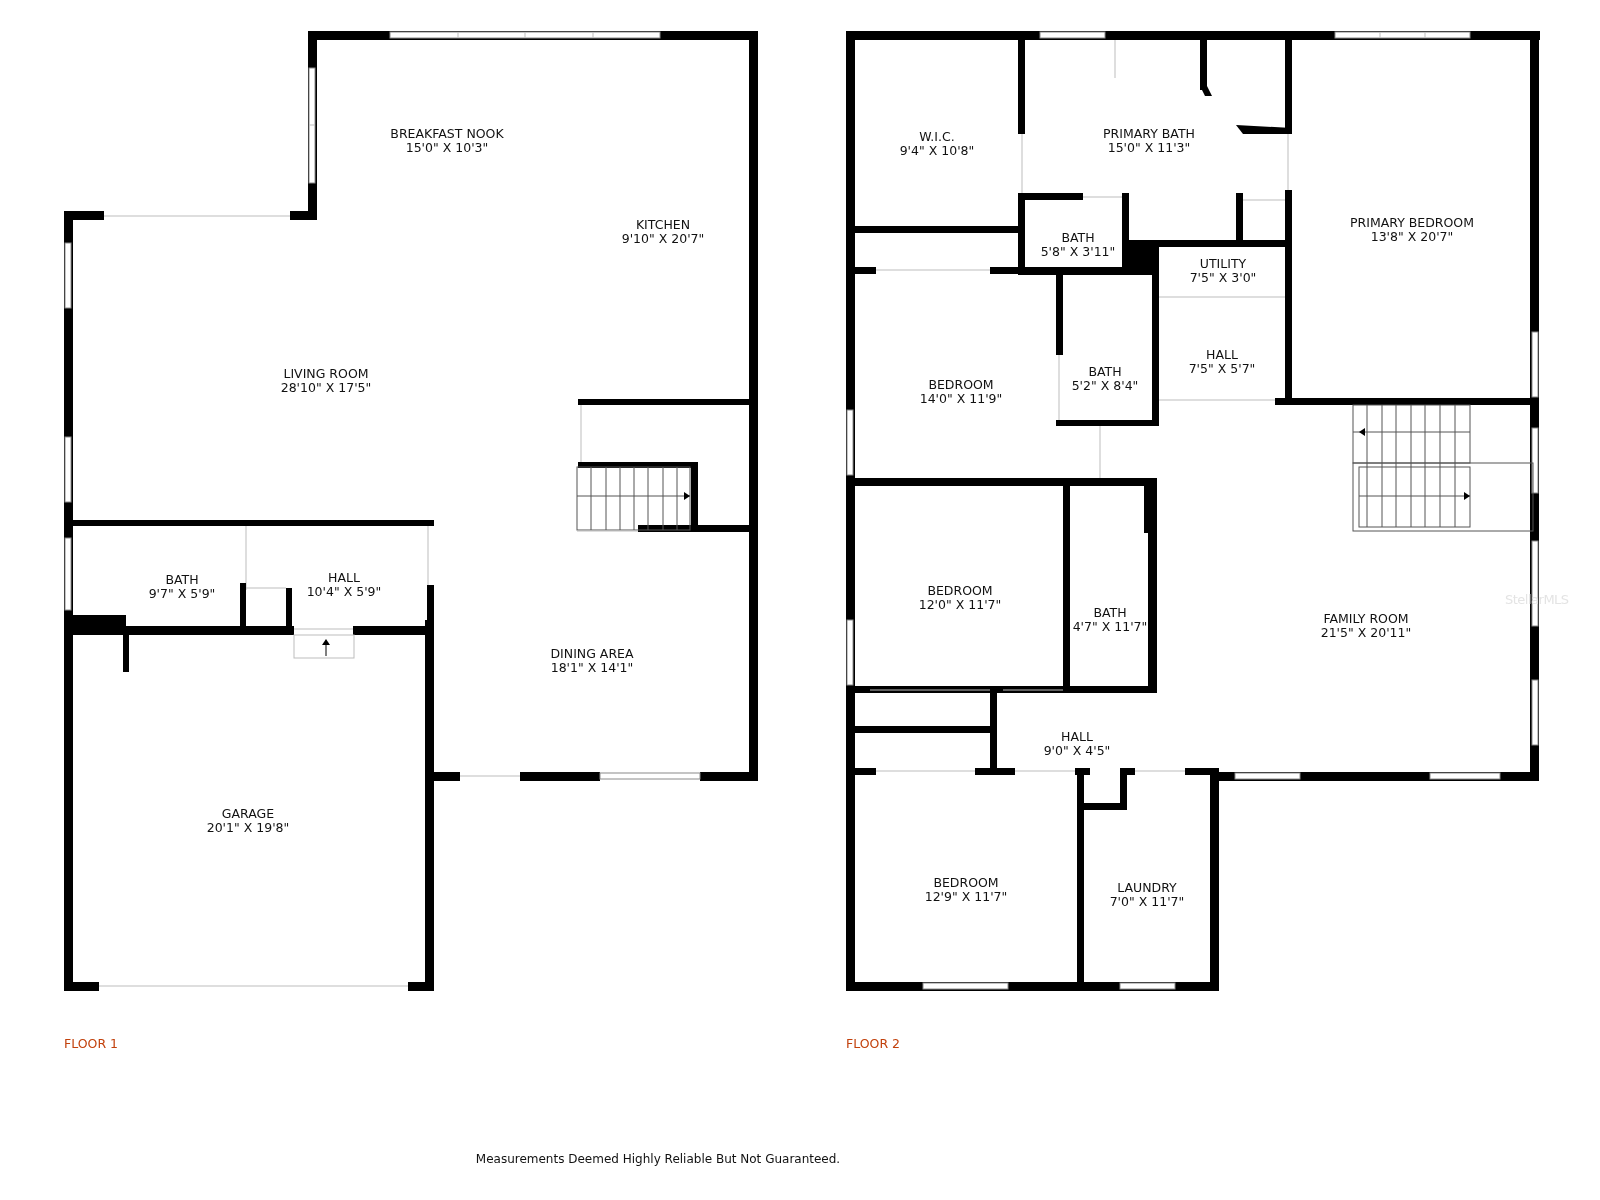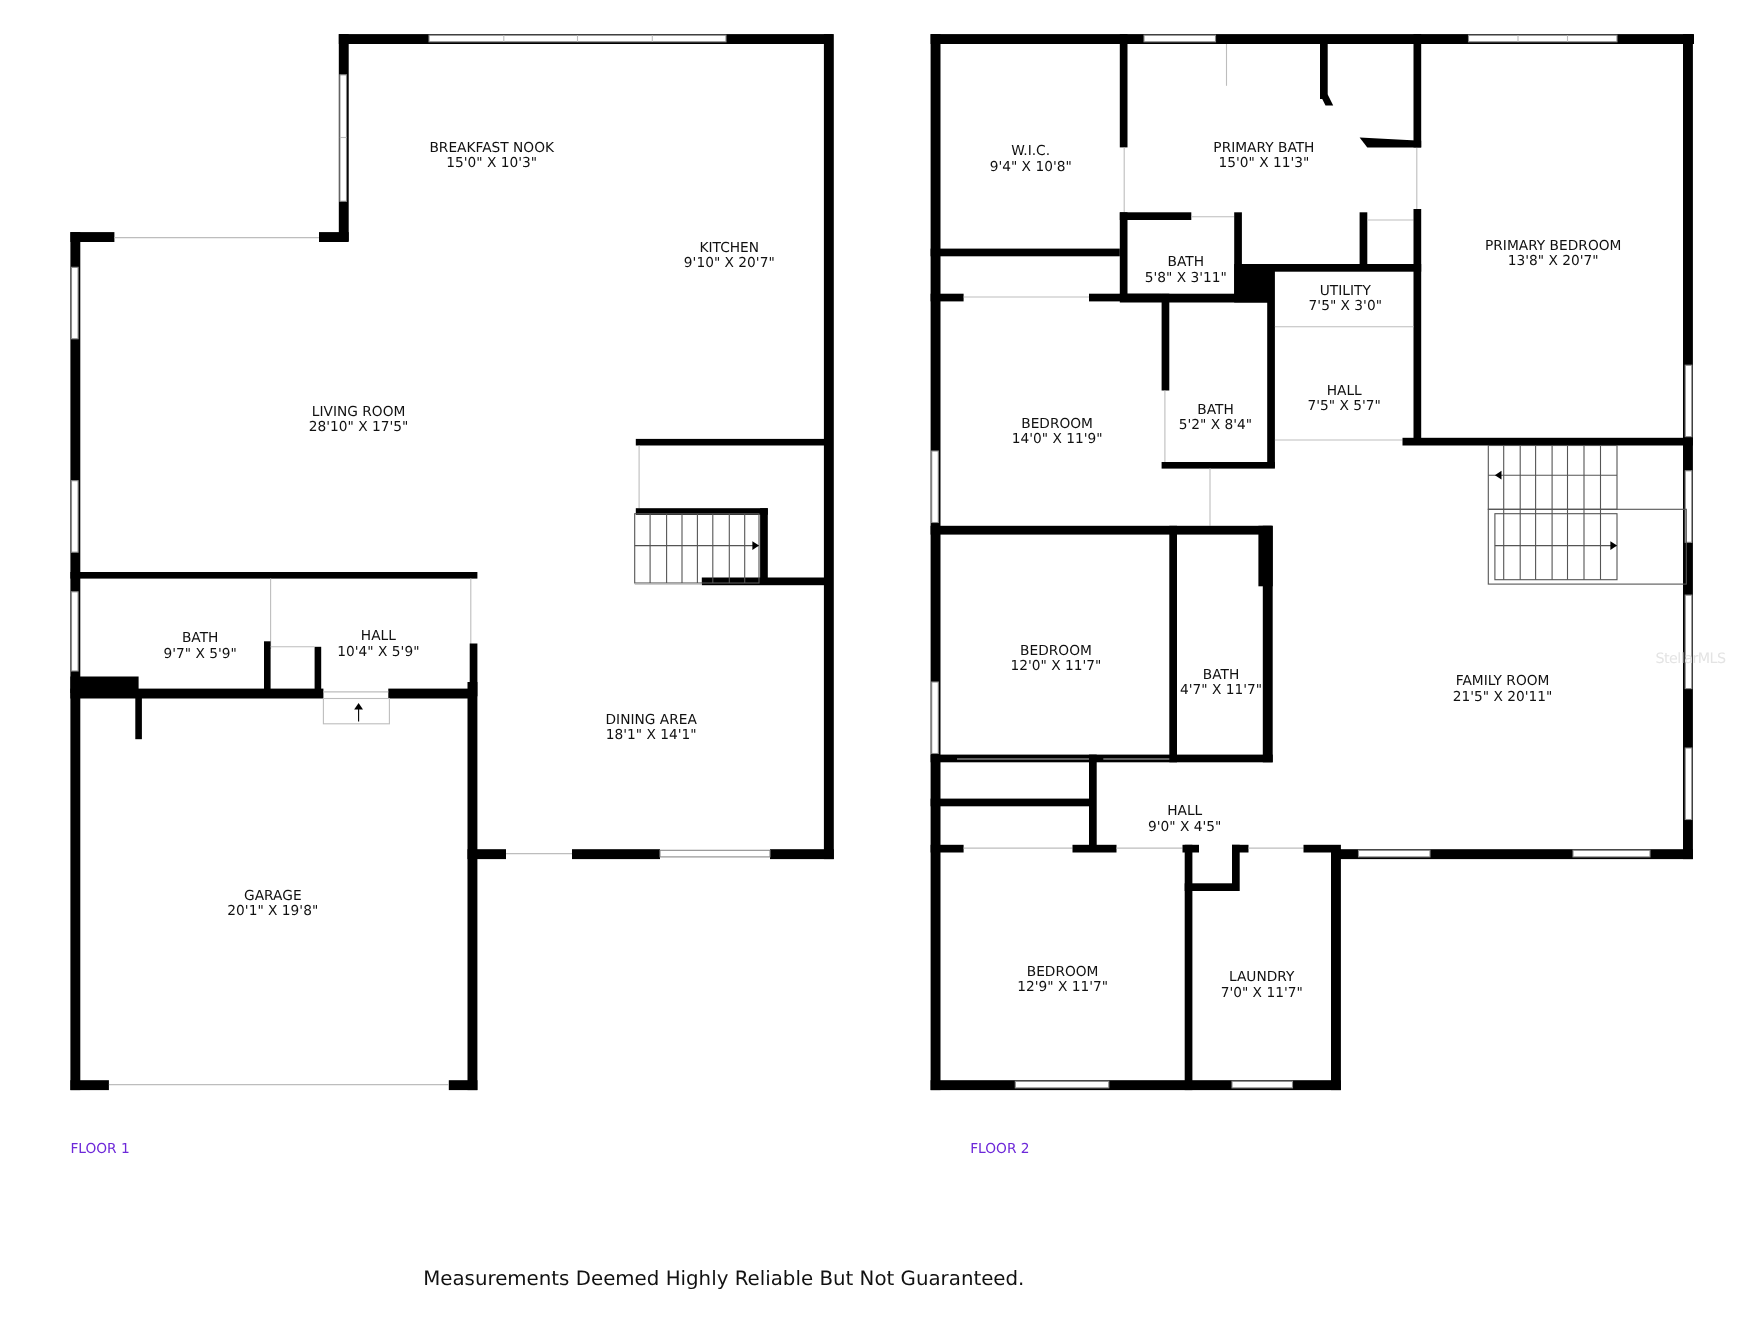--- a/index.html
+++ b/index.html
@@ -3,22 +3,22 @@
 <meta charset="utf-8">
 <style>
   html, body { margin: 0; padding: 0; background: #ffffff; }
   body { width: 1600px; height: 1200px; position: relative; overflow: hidden; font-family: "DejaVu Sans", sans-serif; }
   #plan { position: absolute; left: 0; top: 0; width: 1600px; height: 1200px; }
   .wall { fill: #000000; }
   .win { fill: #ffffff; stroke: #8a8a8a; stroke-width: 1; }
   .thin { stroke: #bdbdbd; stroke-width: 1; fill: none; }
   .stair-line { stroke: #555555; stroke-width: 1; fill: none; }
   .room-name, .room-dim { font-family: "DejaVu Sans", sans-serif; font-size: 12.5px; fill: #111111; text-anchor: middle; }
-  .floor-label { position: absolute; font-family: "DejaVu Sans", sans-serif; font-size: 12.5px; color: #6d28d9; }
-  .disclaimer { position: absolute; left: 0; width: 1316px; text-align: center; top: 1152px; font-family: "DejaVu Sans", sans-serif; font-size: 18px; color: #111; }
+  .floor-label { position: absolute; font-family: "DejaVu Sans", sans-serif; font-size: 12.5px; color: #c2410c; }
+  .disclaimer { position: absolute; left: 0; width: 1316px; text-align: center; top: 1152px; font-family: "DejaVu Sans", sans-serif; font-size: 12px; color: #111; }
   .watermark { position: absolute; left: 1505px; top: 592px; font-family: "DejaVu Sans", sans-serif; font-size: 13px; color: #e4e4e4; letter-spacing: -0.5px; }
   .tick { fill: #000; }
 </style>
 </head>
 <body>
 
 <svg id="plan" viewBox="0 0 1600 1200" xmlns="http://www.w3.org/2000/svg">
 
   <g>
 
@@ -237,14 +237,14 @@
     <text class="room-dim" x="1077" y="755">9'0" X 4'5"</text>
     <text class="room-name" x="966" y="887">BEDROOM</text>
     <text class="room-dim" x="966" y="901">12'9" X 11'7"</text>
     <text class="room-name" x="1147" y="892">LAUNDRY</text>
     <text class="room-dim" x="1147" y="906">7'0" X 11'7"</text>
   </g>
 </svg>
 
 <div class="watermark">StellarMLS</div>
 <div class="floor-label" style="left:64px; top:1036px;">FLOOR 1</div>
-<div class="floor-label" style="left:882px; top:1036px;">FLOOR 2</div>
+<div class="floor-label" style="left:846px; top:1036px;">FLOOR 2</div>
 <div class="disclaimer">Measurements Deemed Highly Reliable But Not Guaranteed.</div>
 
 </body></html>

